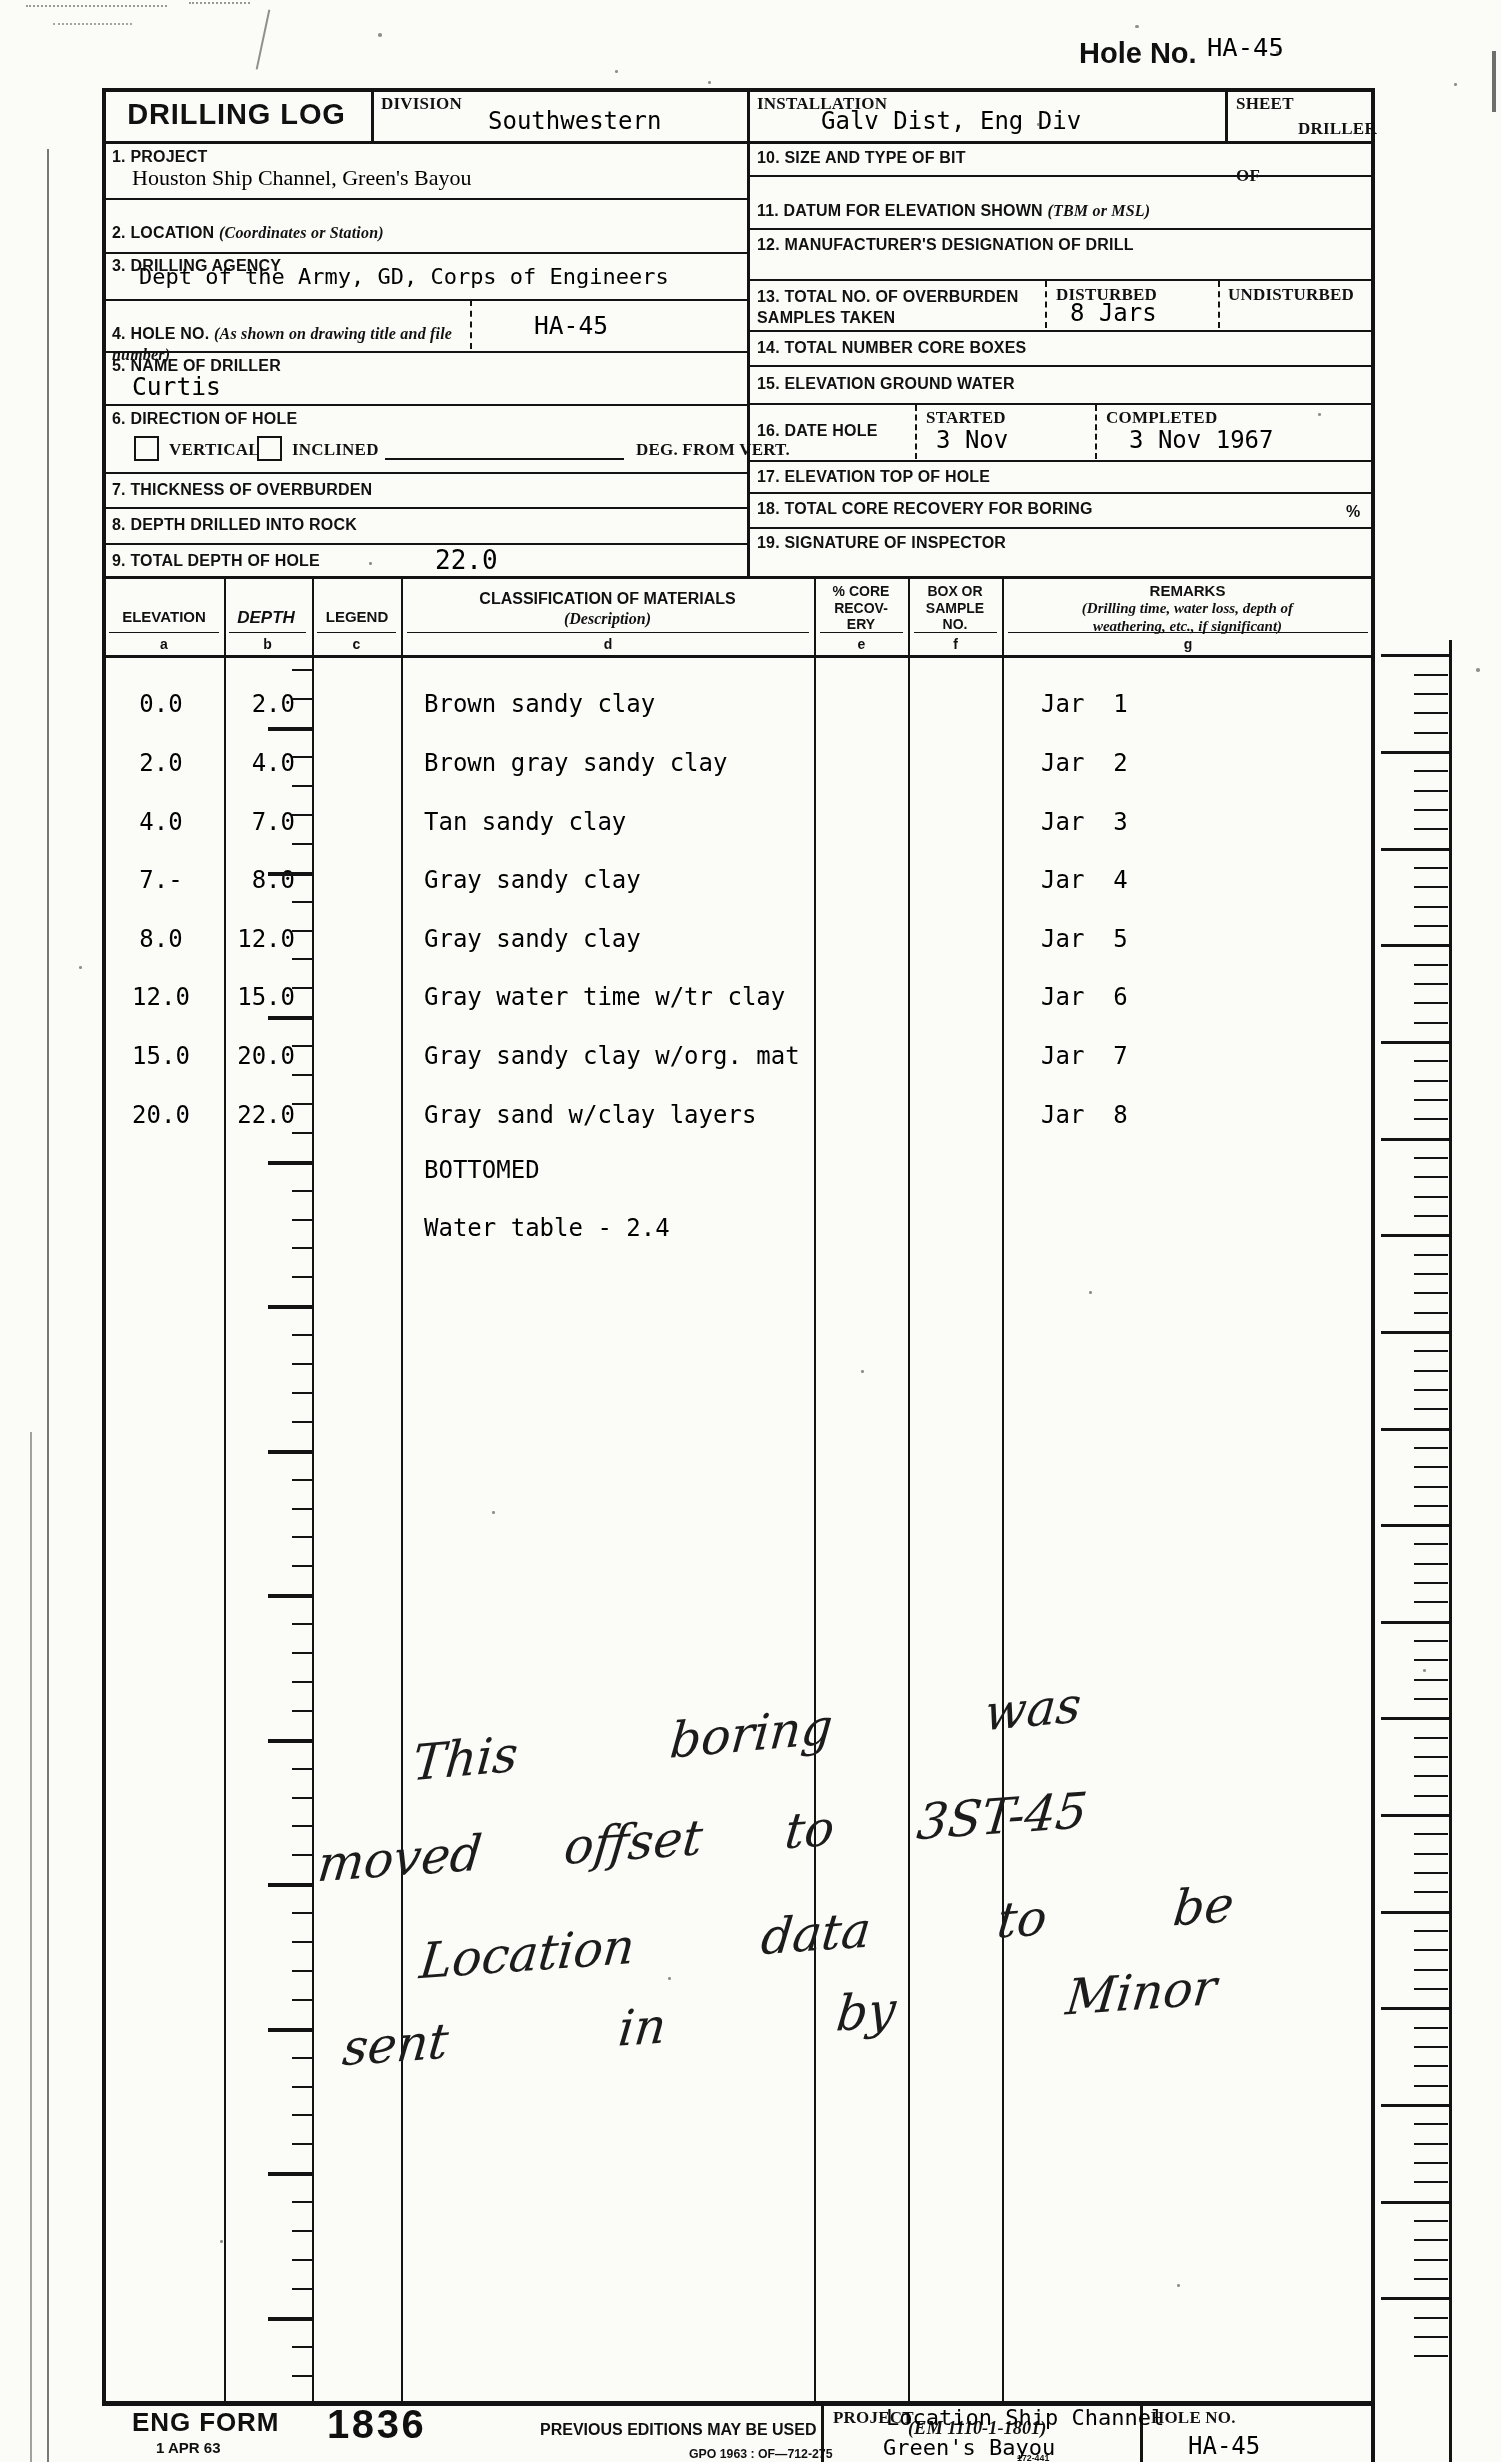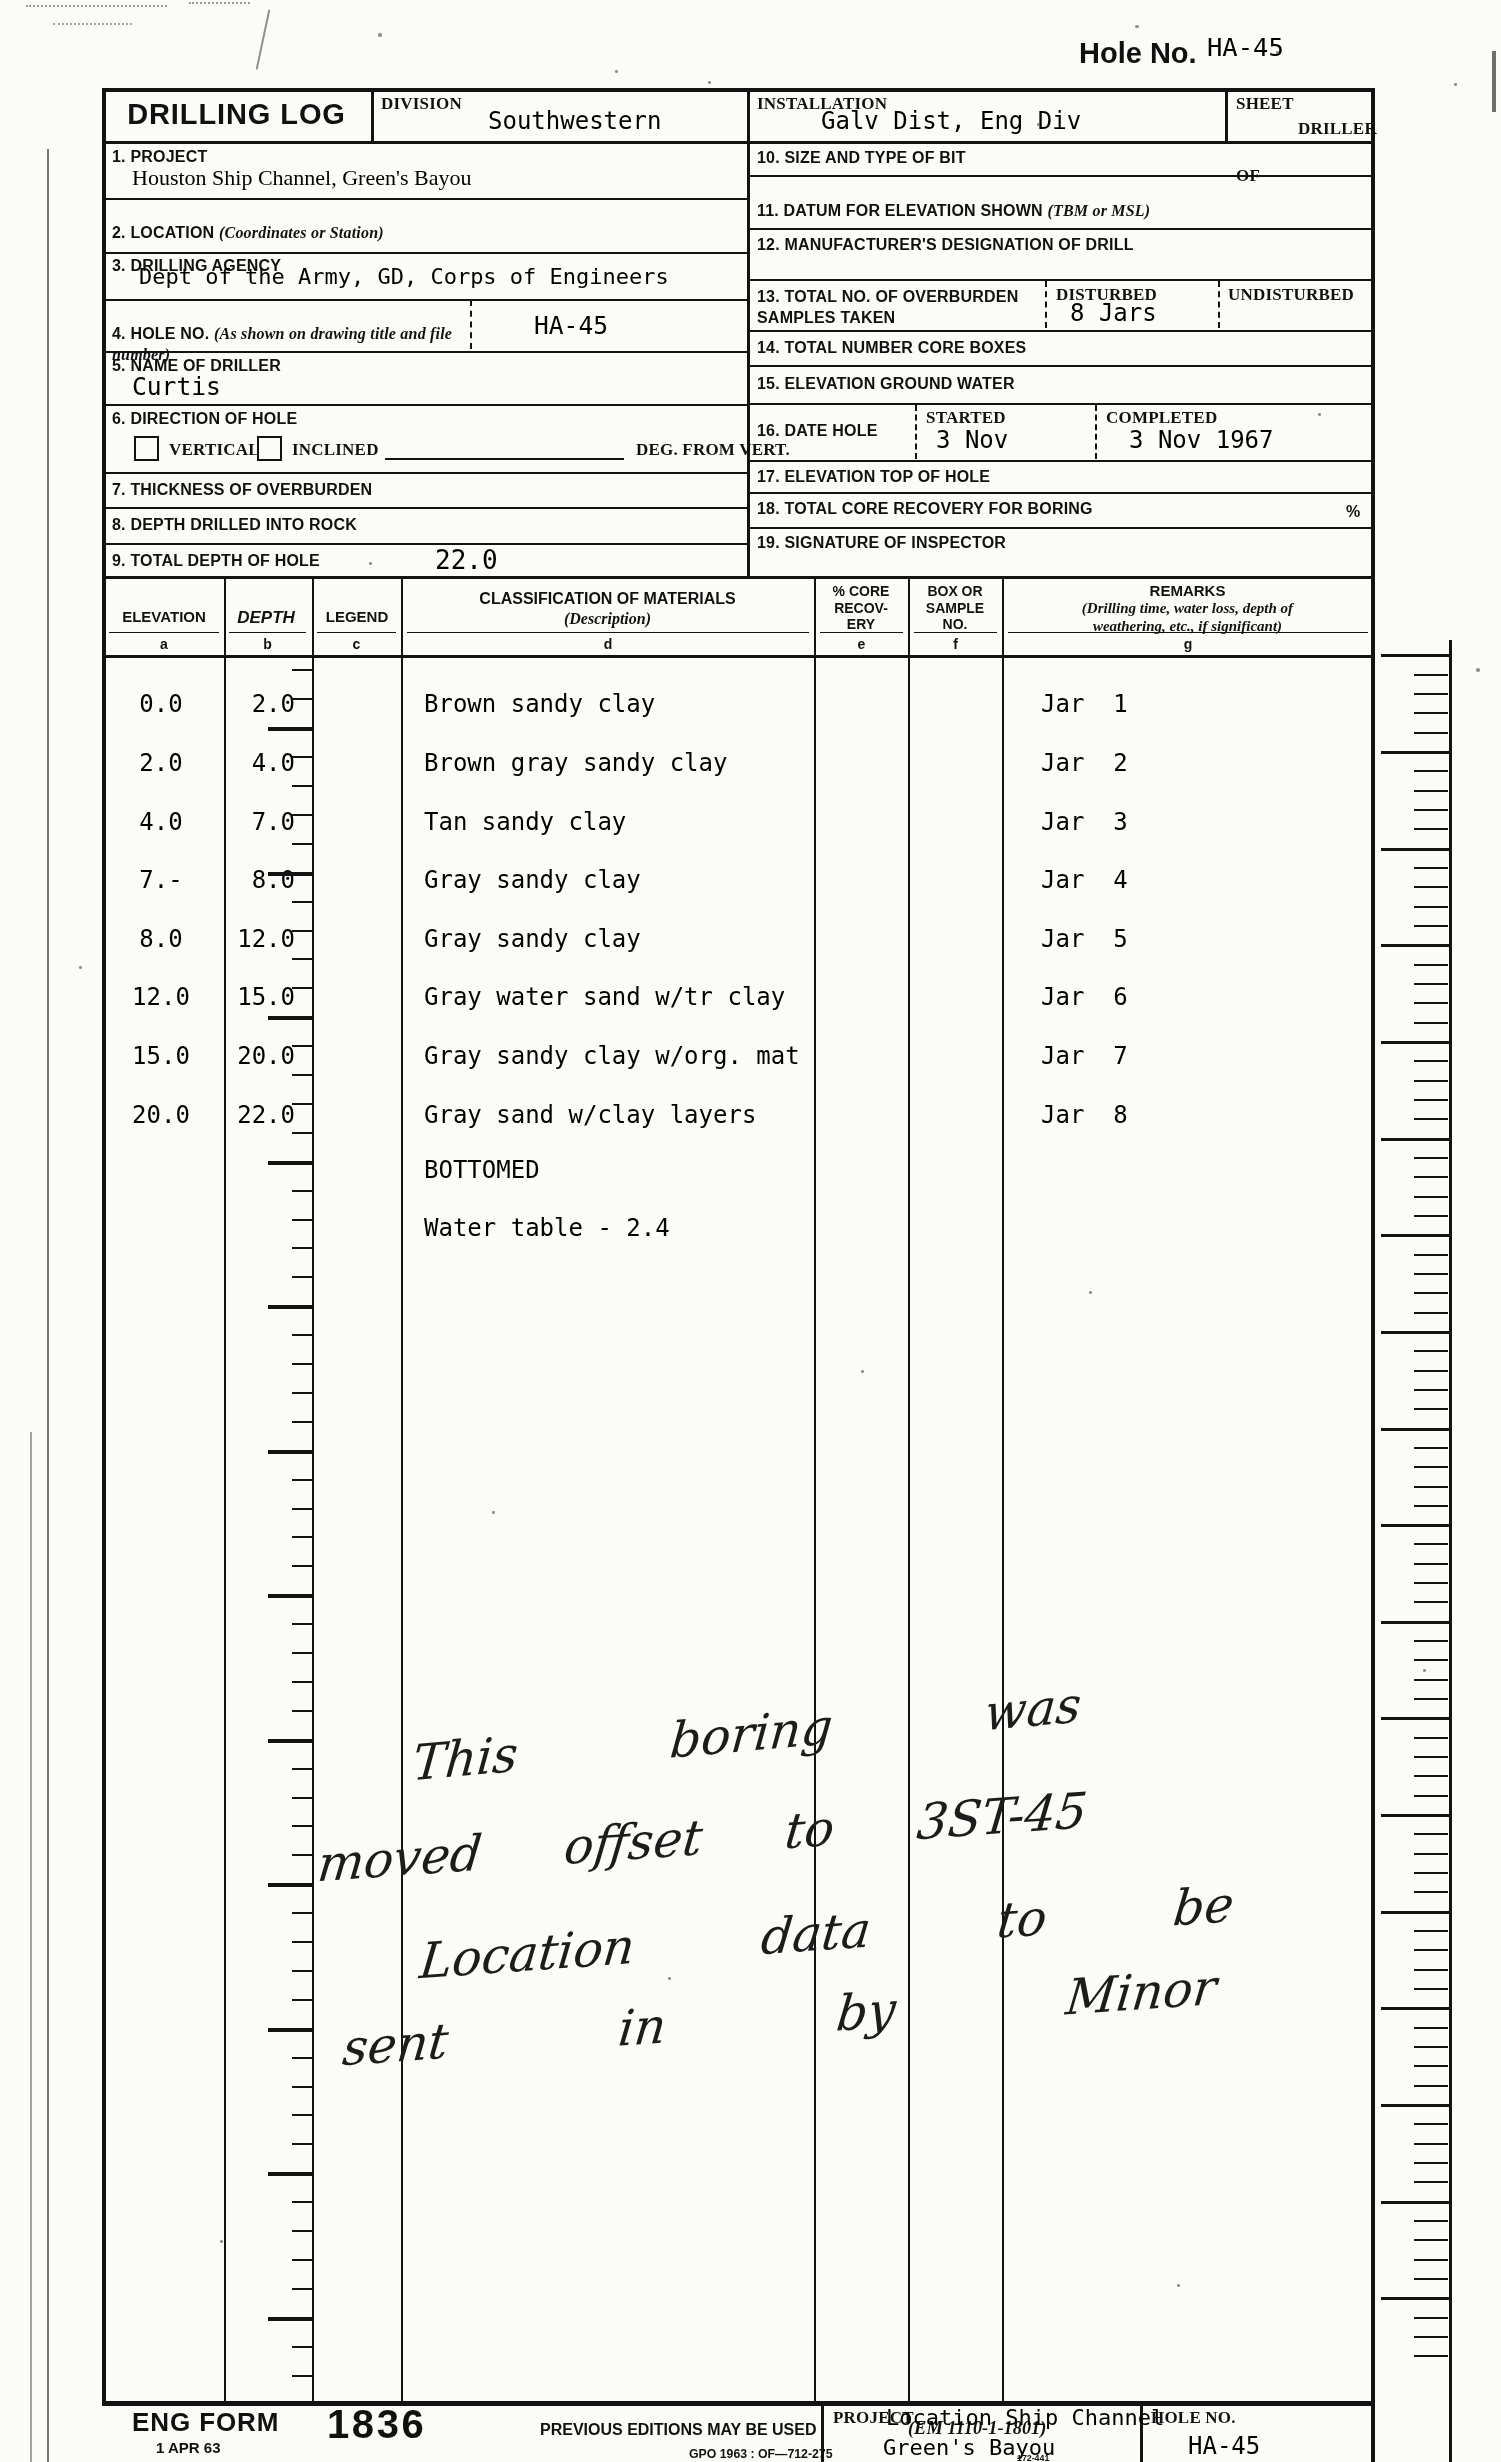--- a/index.html
+++ b/index.html
@@ -189,21 +189,21 @@
       <div class="type" style="left:112px;top:866px;width:98px;text-align:center;font-size:24px;">7.-</div>
       <div class="type" style="left:202px;top:866px;width:93px;text-align:right;font-size:24px;">8.0</div>
       <div class="type" style="left:424px;top:866px;font-size:24px;">Gray sandy clay</div>
       <div class="type" style="left:1041px;top:866px;font-size:24px;">Jar  4</div>
       <div class="type" style="left:112px;top:925px;width:98px;text-align:center;font-size:24px;">8.0</div>
       <div class="type" style="left:202px;top:925px;width:93px;text-align:right;font-size:24px;">12.0</div>
       <div class="type" style="left:424px;top:925px;font-size:24px;">Gray sandy clay</div>
       <div class="type" style="left:1041px;top:925px;font-size:24px;">Jar  5</div>
       <div class="type" style="left:112px;top:983px;width:98px;text-align:center;font-size:24px;">12.0</div>
       <div class="type" style="left:202px;top:983px;width:93px;text-align:right;font-size:24px;">15.0</div>
-      <div class="type" style="left:424px;top:983px;font-size:24px;">Gray water sand w/tr clay</div>
+      <div class="type" style="left:424px;top:983px;font-size:24px;">Gray water time w/tr clay</div>
       <div class="type" style="left:1041px;top:983px;font-size:24px;">Jar  6</div>
       <div class="type" style="left:112px;top:1042px;width:98px;text-align:center;font-size:24px;">15.0</div>
       <div class="type" style="left:202px;top:1042px;width:93px;text-align:right;font-size:24px;">20.0</div>
       <div class="type" style="left:424px;top:1042px;font-size:24px;">Gray sandy clay w/org. mat</div>
       <div class="type" style="left:1041px;top:1042px;font-size:24px;">Jar  7</div>
       <div class="type" style="left:112px;top:1101px;width:98px;text-align:center;font-size:24px;">20.0</div>
       <div class="type" style="left:202px;top:1101px;width:93px;text-align:right;font-size:24px;">22.0</div>
       <div class="type" style="left:424px;top:1101px;font-size:24px;">Gray sand w/clay layers</div>
       <div class="type" style="left:1041px;top:1101px;font-size:24px;">Jar  8</div>
       <div class="type" style="left:424px;top:1156px;font-size:24px;">BOTTOMED</div>

